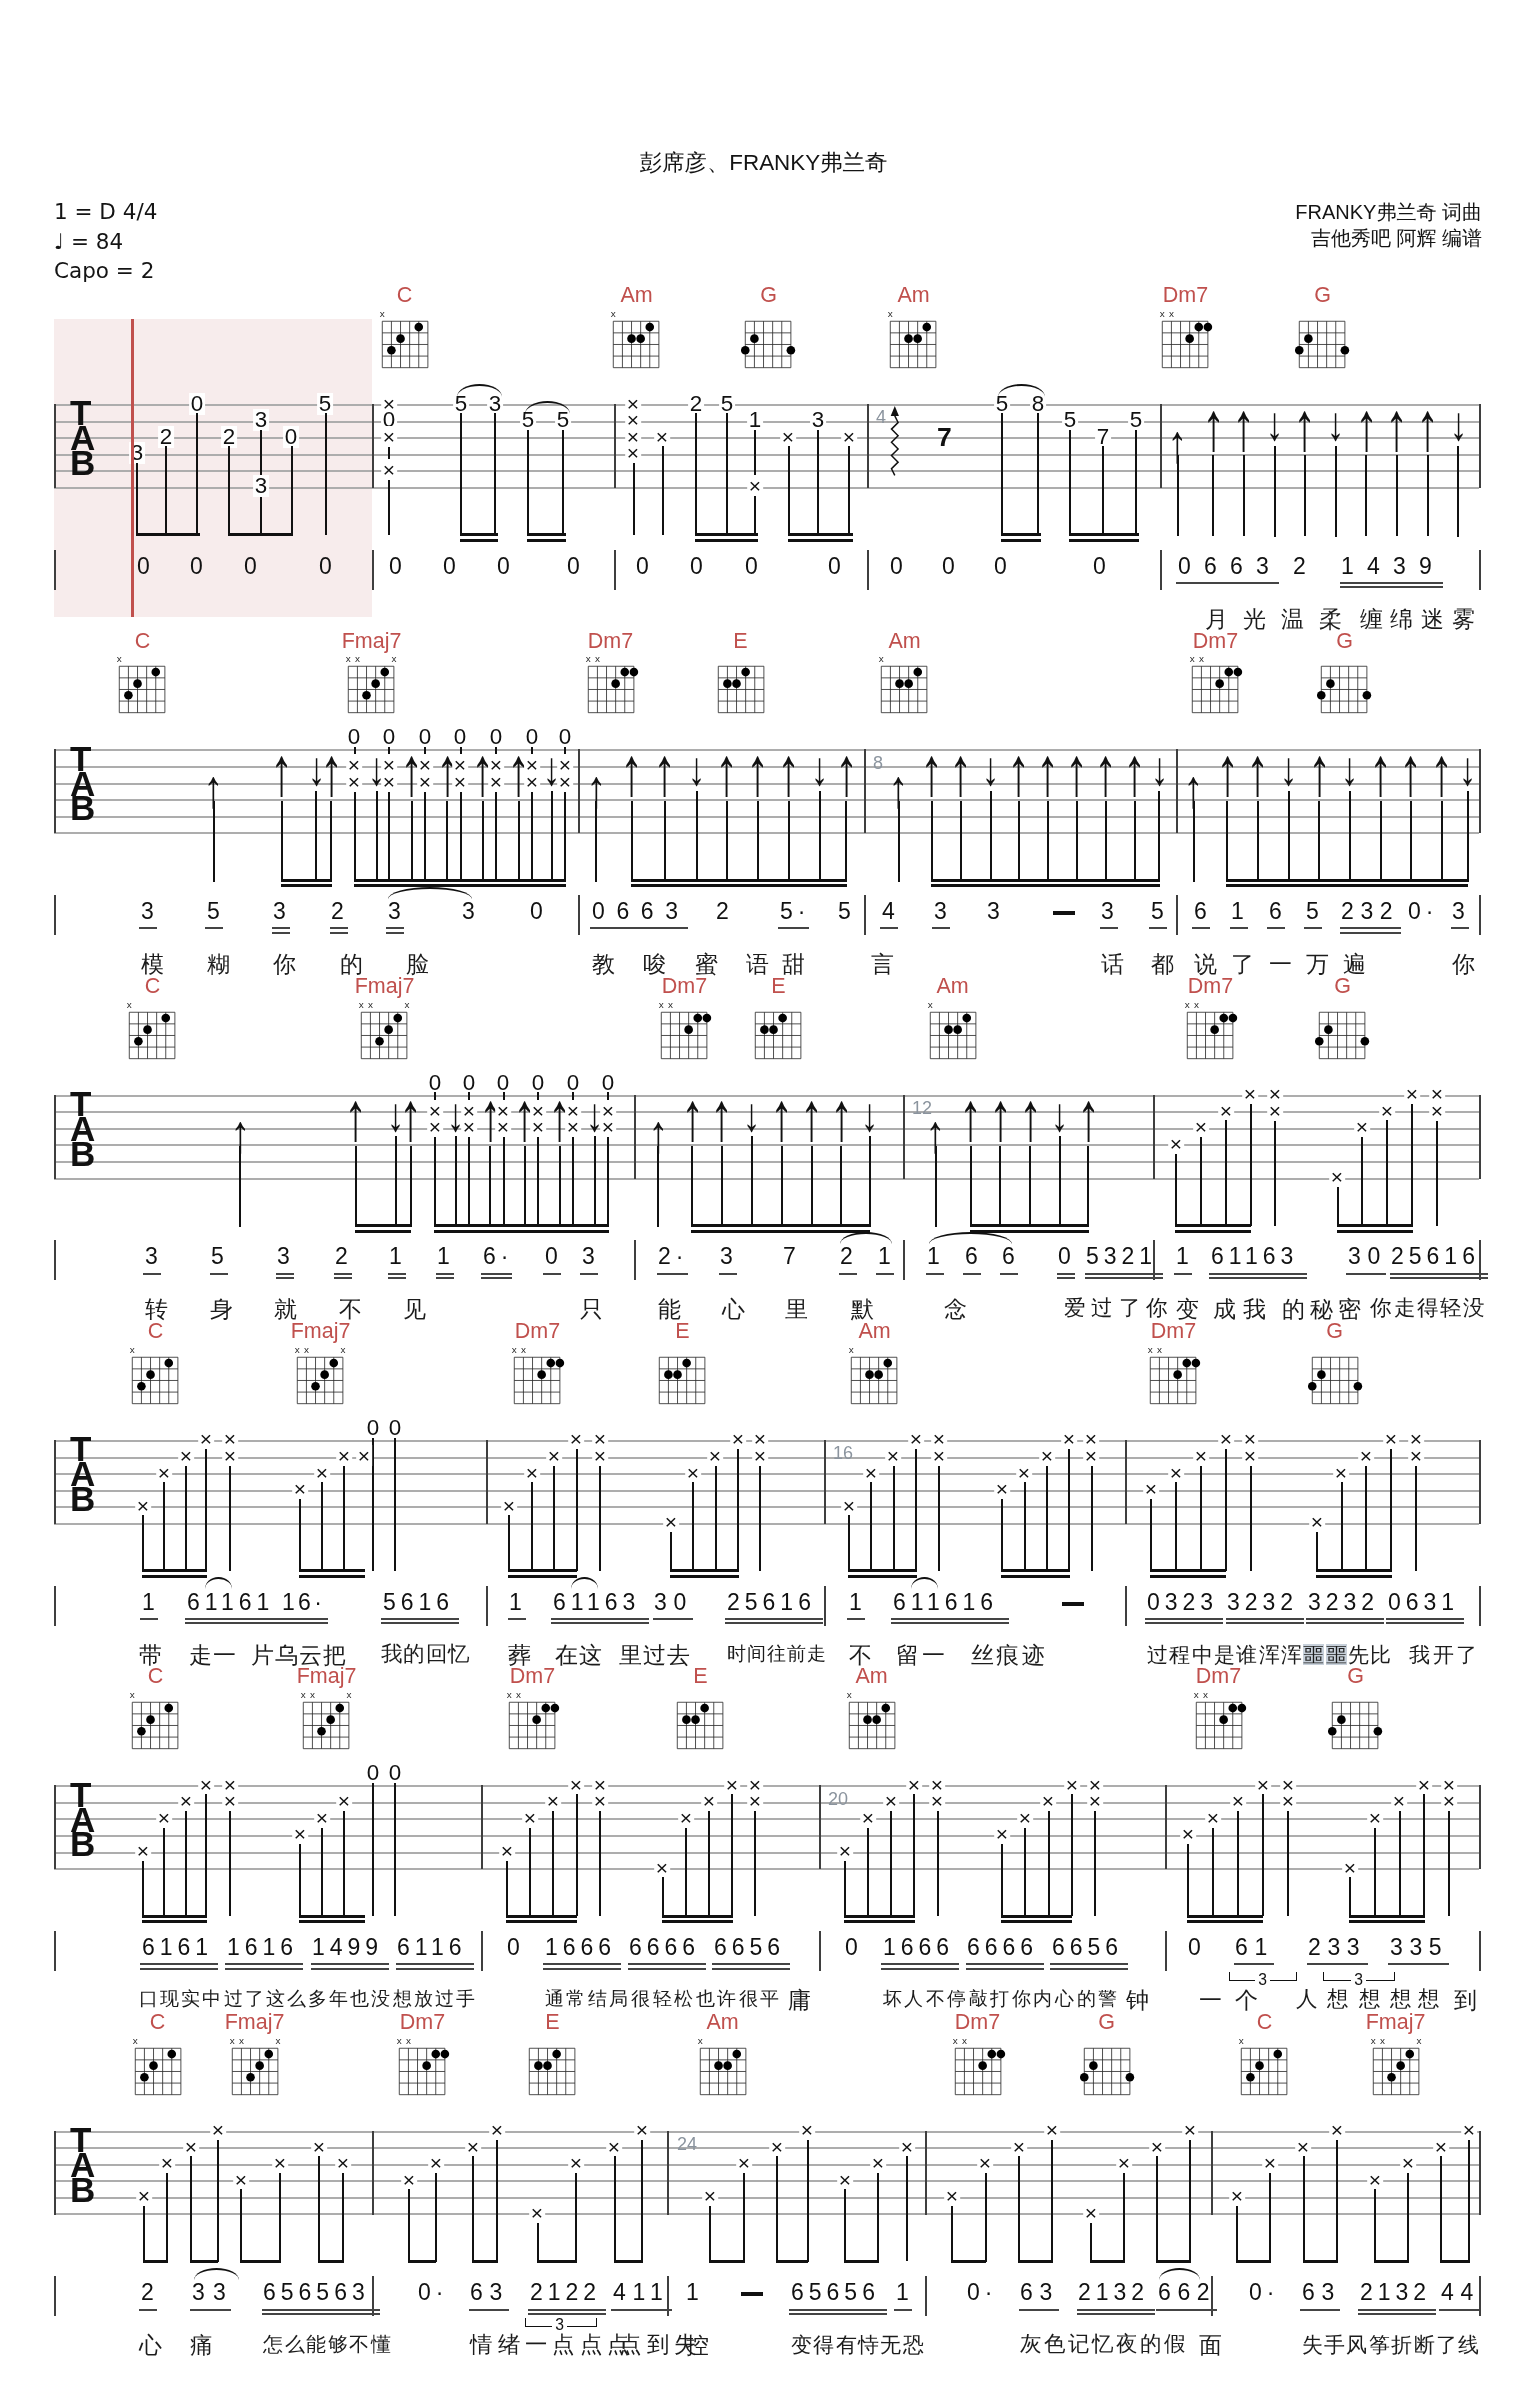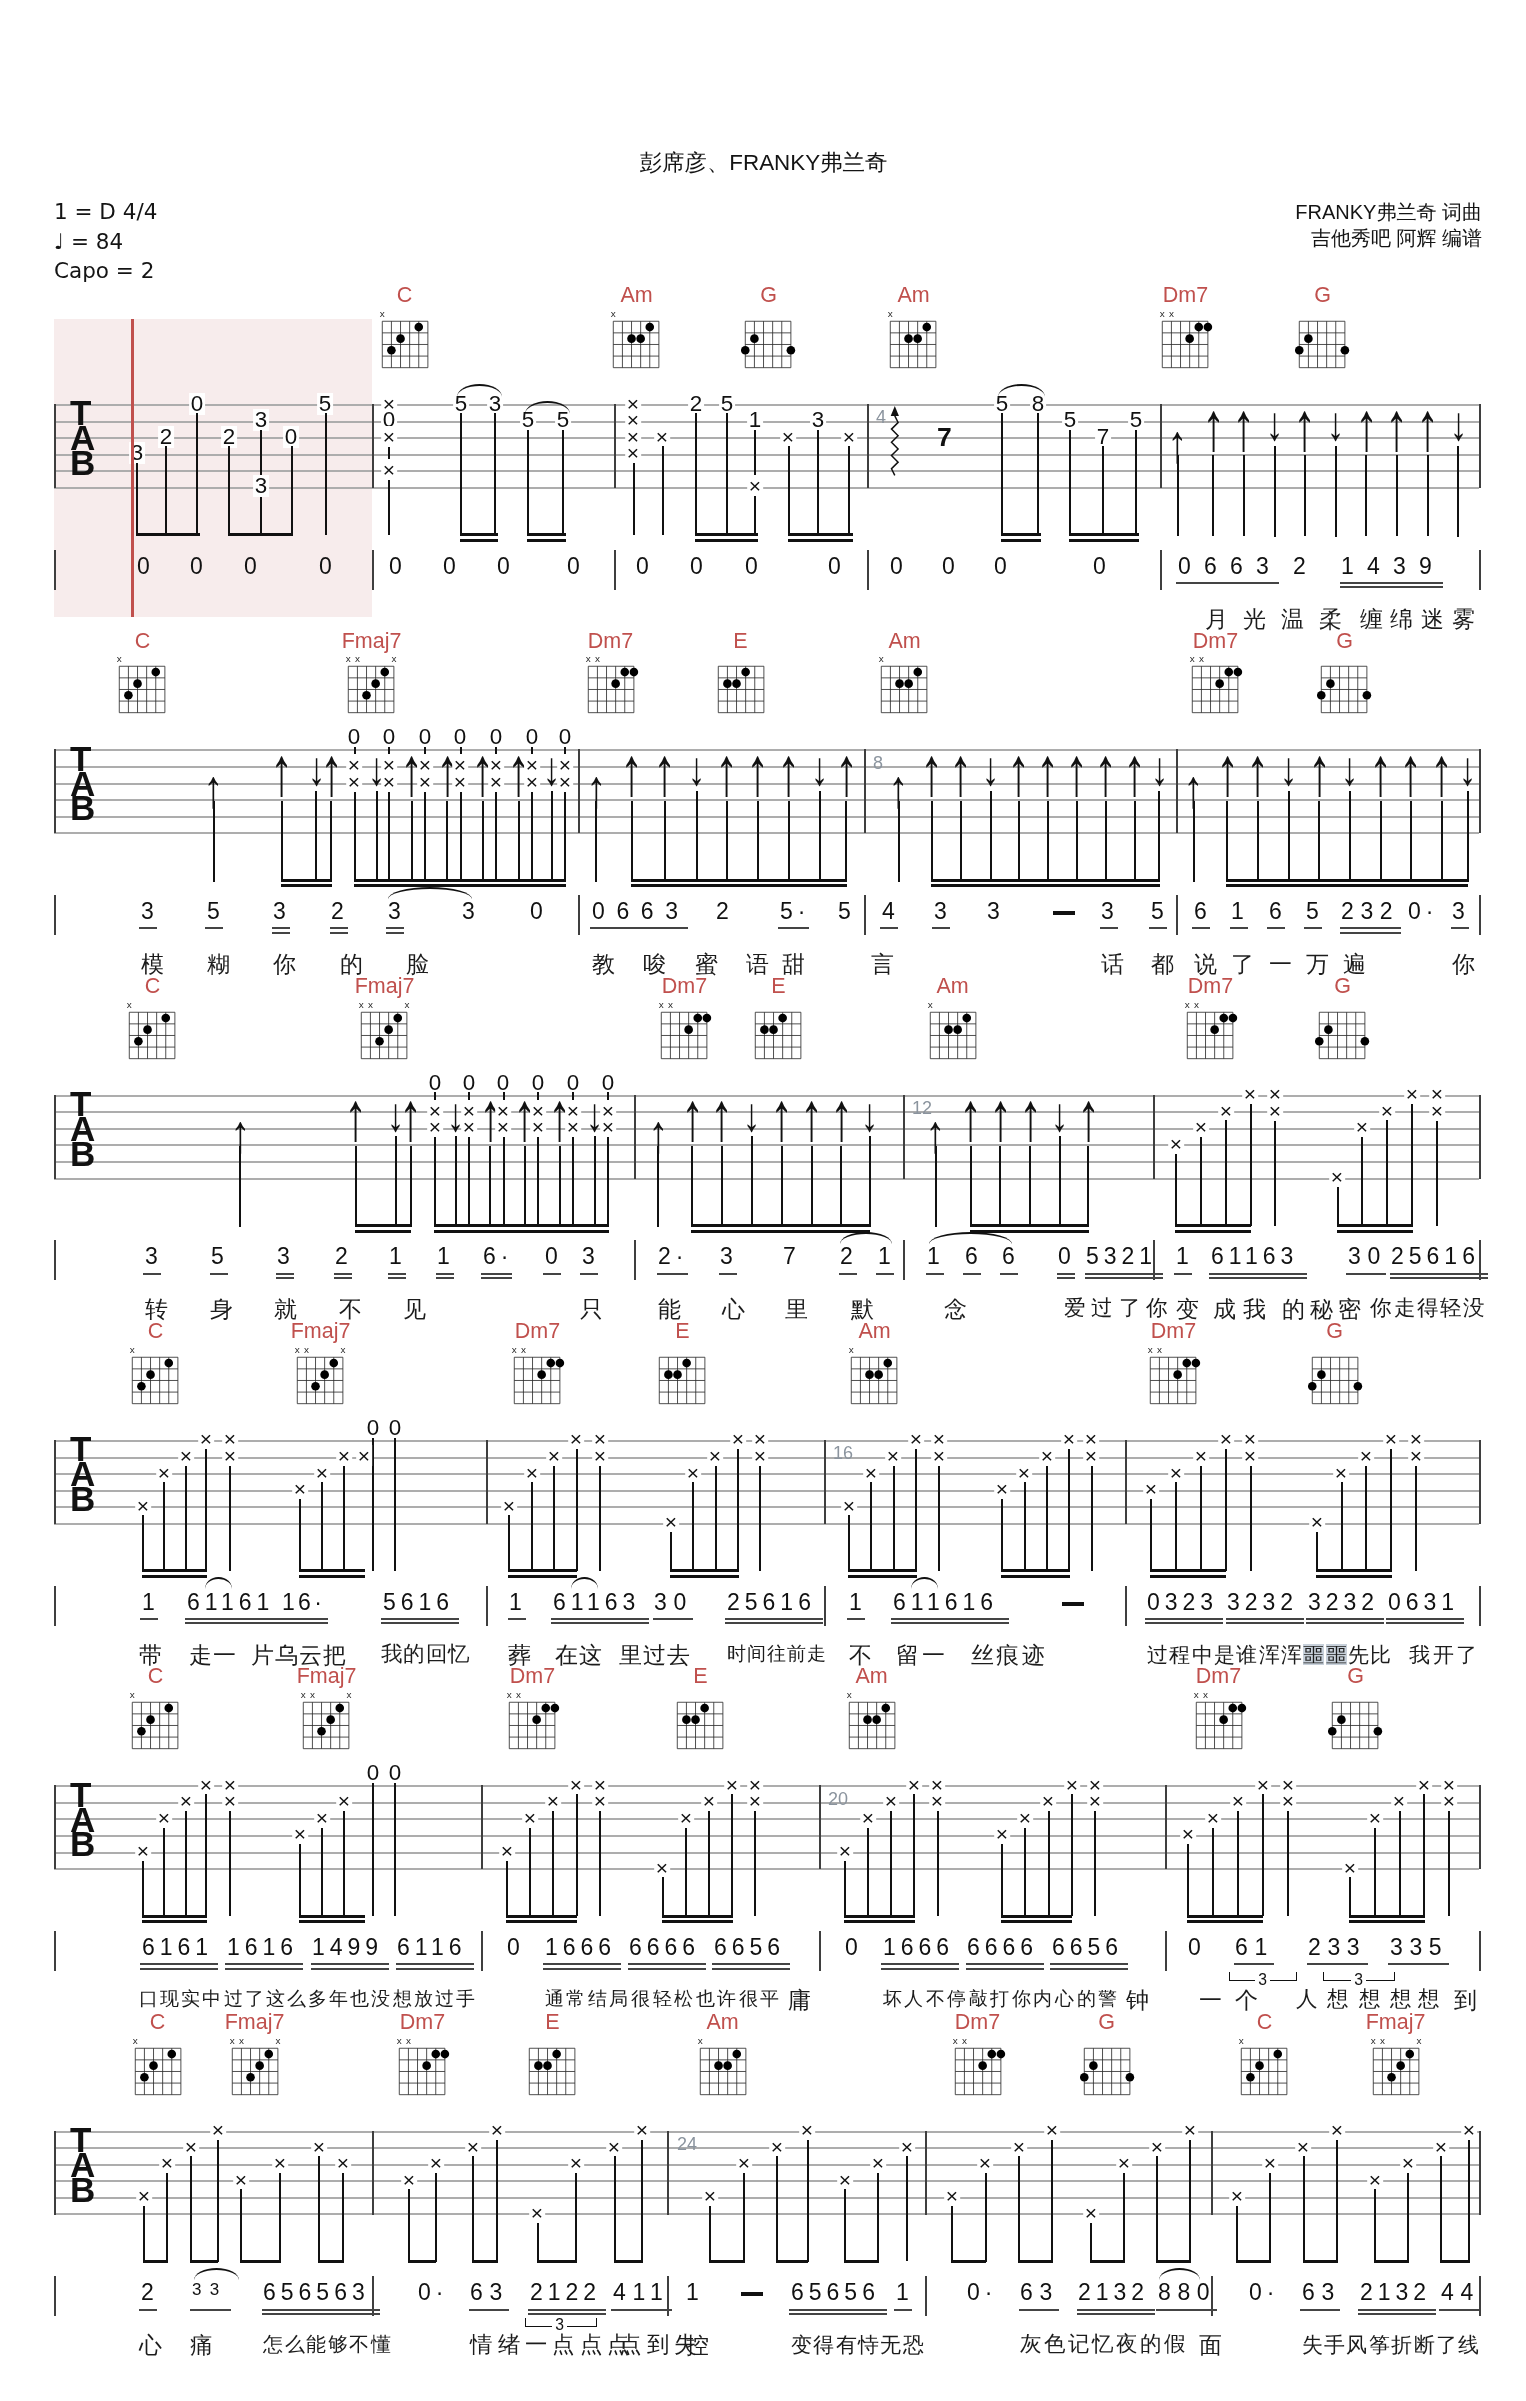--- a/index.html
+++ b/index.html
@@ -1906,21 +1906,21 @@
     <div style="position: absolute; left: 1374px; top: 2260px; width: 35px; height: 3.3px; background: rgb(17, 17, 17);"></div>
     <div style="position: absolute; left: 1440px; top: 2260px; width: 30px; height: 3.3px; background: rgb(17, 17, 17);"></div>
     <div style="position: absolute; left: 54px; top: 2276px; width: 1.7px; height: 40px; background: rgb(63, 63, 63);"></div>
     <div style="position: absolute; left: 372px; top: 2276px; width: 1.7px; height: 40px; background: rgb(63, 63, 63);"></div>
     <div style="position: absolute; left: 667px; top: 2276px; width: 1.7px; height: 40px; background: rgb(63, 63, 63);"></div>
     <div style="position: absolute; left: 925px; top: 2276px; width: 1.7px; height: 40px; background: rgb(63, 63, 63);"></div>
     <div style="position: absolute; left: 1211px; top: 2276px; width: 1.7px; height: 40px; background: rgb(63, 63, 63);"></div>
     <div style="position: absolute; left: 1479px; top: 2276px; width: 1.7px; height: 40px; background: rgb(63, 63, 63);"></div>
     <div class="jp" style="position: absolute; left: 141px; top: 2281px; font-size: 23px; letter-spacing: 5px; color: rgb(17, 17, 17); white-space: nowrap;">2</div>
     <div style="position: absolute; left: 139px; top: 2309px; width: 18px; height: 1.7px; background: rgb(68, 68, 68);"></div>
-    <div class="jp" style="position: absolute; left: 192px; top: 2281px; font-size: 17px; letter-spacing: 8.3px; color: rgb(17, 17, 17); white-space: nowrap;">33</div>
+    <div class="jp" style="position: absolute; left: 192px; top: 2281px; font-size: 23px; letter-spacing: 8.3px; color: rgb(17, 17, 17); white-space: nowrap;">33</div>
     <div style="position: absolute; left: 190px; top: 2309px; width: 41px; height: 1.7px; background: rgb(68, 68, 68);"></div>
     <div class="jp" style="position: absolute; left: 263px; top: 2281px; font-size: 23px; letter-spacing: 5px; color: rgb(17, 17, 17); white-space: nowrap;">656563</div>
     <div style="position: absolute; left: 262px; top: 2309px; width: 118px; height: 1.7px; background: rgb(68, 68, 68);"></div>
     <div style="position: absolute; left: 262px; top: 2313px; width: 118px; height: 1.7px; background: rgb(68, 68, 68);"></div>
     <div class="jp" style="position: absolute; left: 418px; top: 2281px; font-size: 23px; letter-spacing: 5px; color: rgb(17, 17, 17); white-space: nowrap;">0·</div>
     <div class="jp" style="position: absolute; left: 470px; top: 2281px; font-size: 23px; letter-spacing: 6.6px; color: rgb(17, 17, 17); white-space: nowrap;">63</div>
     <div style="position: absolute; left: 469px; top: 2309px; width: 40px; height: 1.7px; background: rgb(68, 68, 68);"></div>
     <div class="jp" style="position: absolute; left: 530px; top: 2281px; font-size: 23px; letter-spacing: 5px; color: rgb(17, 17, 17); white-space: nowrap;">2122</div>
     <div style="position: absolute; left: 528px; top: 2309px; width: 78px; height: 1.7px; background: rgb(68, 68, 68);"></div>
     <div style="position: absolute; left: 528px; top: 2313px; width: 78px; height: 1.7px; background: rgb(68, 68, 68);"></div>
@@ -1932,21 +1932,21 @@
     <div style="position: absolute; left: 789px; top: 2309px; width: 98px; height: 1.7px; background: rgb(68, 68, 68);"></div>
     <div style="position: absolute; left: 789px; top: 2313px; width: 98px; height: 1.7px; background: rgb(68, 68, 68);"></div>
     <div class="jp" style="position: absolute; left: 896px; top: 2281px; font-size: 23px; letter-spacing: 5px; color: rgb(17, 17, 17); white-space: nowrap;">1</div>
     <div style="position: absolute; left: 894px; top: 2309px; width: 18px; height: 1.7px; background: rgb(68, 68, 68);"></div>
     <div class="jp" style="position: absolute; left: 967px; top: 2281px; font-size: 23px; letter-spacing: 5px; color: rgb(17, 17, 17); white-space: nowrap;">0·</div>
     <div class="jp" style="position: absolute; left: 1020px; top: 2281px; font-size: 23px; letter-spacing: 6.6px; color: rgb(17, 17, 17); white-space: nowrap;">63</div>
     <div style="position: absolute; left: 1019px; top: 2309px; width: 40px; height: 1.7px; background: rgb(68, 68, 68);"></div>
     <div class="jp" style="position: absolute; left: 1078px; top: 2281px; font-size: 23px; letter-spacing: 5px; color: rgb(17, 17, 17); white-space: nowrap;">2132</div>
     <div style="position: absolute; left: 1077px; top: 2309px; width: 78px; height: 1.7px; background: rgb(68, 68, 68);"></div>
     <div style="position: absolute; left: 1077px; top: 2313px; width: 78px; height: 1.7px; background: rgb(68, 68, 68);"></div>
-    <div class="jp" style="position: absolute; left: 1158px; top: 2281px; font-size: 23px; letter-spacing: 6.6px; color: rgb(17, 17, 17); white-space: nowrap;">880</div>
+    <div class="jp" style="position: absolute; left: 1158px; top: 2281px; font-size: 23px; letter-spacing: 6.6px; color: rgb(17, 17, 17); white-space: nowrap;">662</div>
     <div style="position: absolute; left: 1156px; top: 2309px; width: 61px; height: 1.7px; background: rgb(68, 68, 68);"></div>
     <div class="jp" style="position: absolute; left: 1249px; top: 2281px; font-size: 23px; letter-spacing: 5px; color: rgb(17, 17, 17); white-space: nowrap;">0·</div>
     <div class="jp" style="position: absolute; left: 1302px; top: 2281px; font-size: 23px; letter-spacing: 6.6px; color: rgb(17, 17, 17); white-space: nowrap;">63</div>
     <div style="position: absolute; left: 1300px; top: 2309px; width: 40px; height: 1.7px; background: rgb(68, 68, 68);"></div>
     <div class="jp" style="position: absolute; left: 1360px; top: 2281px; font-size: 23px; letter-spacing: 5px; color: rgb(17, 17, 17); white-space: nowrap;">2132</div>
     <div style="position: absolute; left: 1358px; top: 2309px; width: 78px; height: 1.7px; background: rgb(68, 68, 68);"></div>
     <div style="position: absolute; left: 1358px; top: 2313px; width: 78px; height: 1.7px; background: rgb(68, 68, 68);"></div>
     <div class="jp" style="position: absolute; left: 1441px; top: 2281px; font-size: 23px; letter-spacing: 6.6px; color: rgb(17, 17, 17); white-space: nowrap;">44</div>
     <div style="position: absolute; left: 1439px; top: 2309px; width: 40px; height: 1.7px; background: rgb(68, 68, 68);"></div>
     <div style="position: absolute; left: 194px; top: 2268px; width: 45px; height: 10px; border-top: 2.1px solid rgb(17, 17, 17); border-radius: 50% 50% 0px 0px / 100% 100% 0px 0px;"></div>

